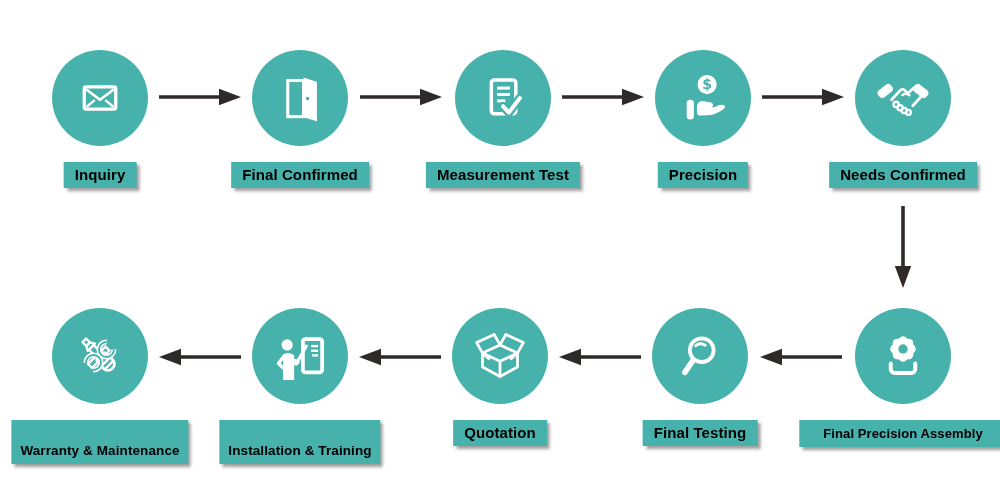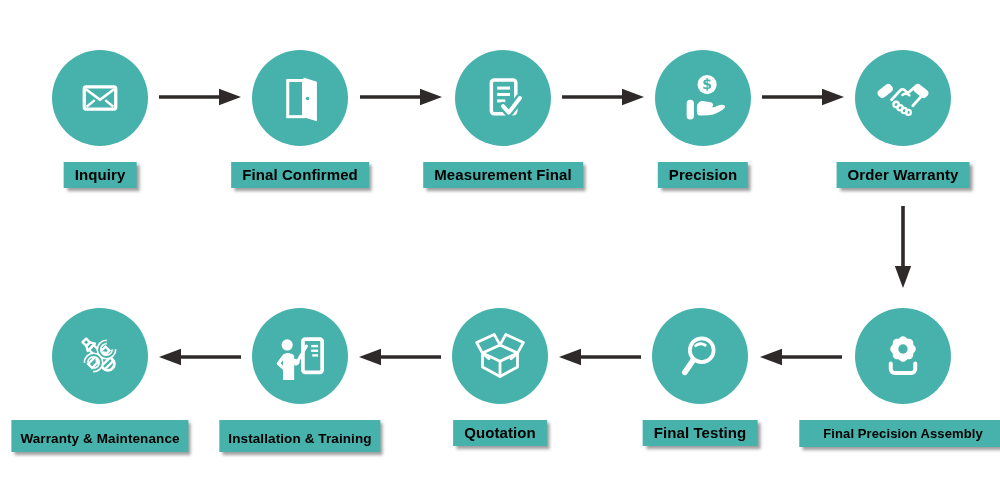--- a/index.html
+++ b/index.html
@@ -14,21 +14,21 @@
     position:absolute;left:-48px;top:-48px;width:96px;height:96px;border-radius:50%;
     background:var(--accent);display:flex;align-items:center;justify-content:center;
   }
   .circle svg{display:block;}
   .label{
     position:absolute;left:0;top:64px;transform:translateX(-50%);
     background:var(--accent);color:#000000;font-size:15px;font-weight:700;
     white-space:nowrap;padding:4px 11px 5px;letter-spacing:.1px;
     box-shadow:3px 3px 3px rgba(60,60,60,.5);
   }
-  .label.sm{font-size:13.5px;padding:11px 9px 6px;}
+  .label.sm{font-size:13.5px;padding:23px 9px 6px;}
   .label.xs{font-size:13px;padding:6px 24px 6px;}
   .arrow{position:absolute;}
   .arrow svg{display:block;}
 </style>
 </head>
 <body>
 
 <div class="canvas">
 
   <div class="node" style="left:100px;top:98px;">
@@ -58,21 +58,21 @@
     <div class="circle">
       <svg width="56" height="56" viewBox="0 0 48 48">
         <rect x="14" y="8.5" width="21" height="29" rx="2.5" fill="none" stroke="#fff" stroke-width="3"></rect>
         <line x1="19" y1="15.5" x2="30" y2="15.5" stroke="#fff" stroke-width="2.6"></line>
         <line x1="19" y1="21" x2="30" y2="21" stroke="#fff" stroke-width="2.6"></line>
         <line x1="19" y1="26.5" x2="26" y2="26.5" stroke="#fff" stroke-width="2.6"></line>
         <polyline points="24,31 29,36.5 38.5,24" fill="none" stroke="#47b1ab" stroke-width="7.5" stroke-linecap="round" stroke-linejoin="round"></polyline>
         <polyline points="24,31 29,36.5 38.5,24" fill="none" stroke="#fff" stroke-width="3.4" stroke-linecap="round" stroke-linejoin="round"></polyline>
       </svg>
     </div>
-    <div class="label">Measurement Final</div>
+    <div class="label">Measurement Test</div>
   </div>
 
   <div class="node" style="left:703px;top:98px;">
     <div class="circle">
       <svg width="56" height="56" viewBox="0 0 48 48">
         <circle cx="27.5" cy="12.5" r="8.2" fill="#fff"></circle>
         <text x="27.5" y="16.6" text-anchor="middle" font-size="12" font-weight="bold" fill="#47b1ab" font-family="DejaVu Sans, sans-serif">$</text>
         <rect x="10" y="25.5" width="6.2" height="17" rx="3" fill="#fff"></rect>
         <path d="M18.8,31
                  c0.4,-3 3,-4.8 6,-4.3
@@ -95,21 +95,21 @@
         <rect x="2.5" y="14.5" width="13.5" height="7.5" rx="3.4" fill="#fff" transform="rotate(-38 9.2 18.2)"></rect>
         <rect x="32" y="14.5" width="13.5" height="7.5" rx="3.4" fill="#fff" transform="rotate(38 38.8 18.2)"></rect>
         <path d="M14.5,25.5 L22,17.5 a2.3,2.3 0 0 1 3.3,0 l2.6,2.6 5.7,-5 a2.6,2.6 0 0 1 3.8,0.3 l4,4.8 -9.3,10.2" fill="none" stroke="#fff" stroke-width="2.3" stroke-linejoin="round" stroke-linecap="round"></path>
         <path d="M23.5,21.5 q3.2,-2.2 5.8,0.3" fill="none" stroke="#fff" stroke-width="2" stroke-linecap="round"></path>
         <circle cx="18.3" cy="29.3" r="2.2" fill="none" stroke="#fff" stroke-width="1.9"></circle>
         <circle cx="21.6" cy="32.1" r="2.2" fill="none" stroke="#fff" stroke-width="1.9"></circle>
         <circle cx="25" cy="34.4" r="2.2" fill="none" stroke="#fff" stroke-width="1.9"></circle>
         <circle cx="28.5" cy="35.9" r="2" fill="none" stroke="#fff" stroke-width="1.9"></circle>
       </svg>
     </div>
-    <div class="label">Order Warranty</div>
+    <div class="label">Needs Confirmed</div>
   </div>
 
   <div class="node" style="left:903px;top:356px;">
     <div class="circle">
       <svg width="56" height="56" viewBox="0 0 48 48">
         <g fill="#fff">
           <rect x="15.2" y="9.2" width="17.6" height="17.6" rx="3.6"></rect>
           <rect x="15.2" y="9.2" width="17.6" height="17.6" rx="3.6" transform="rotate(45 24 18)"></rect>
           <circle cx="24" cy="18" r="8.8"></circle>
         </g>

